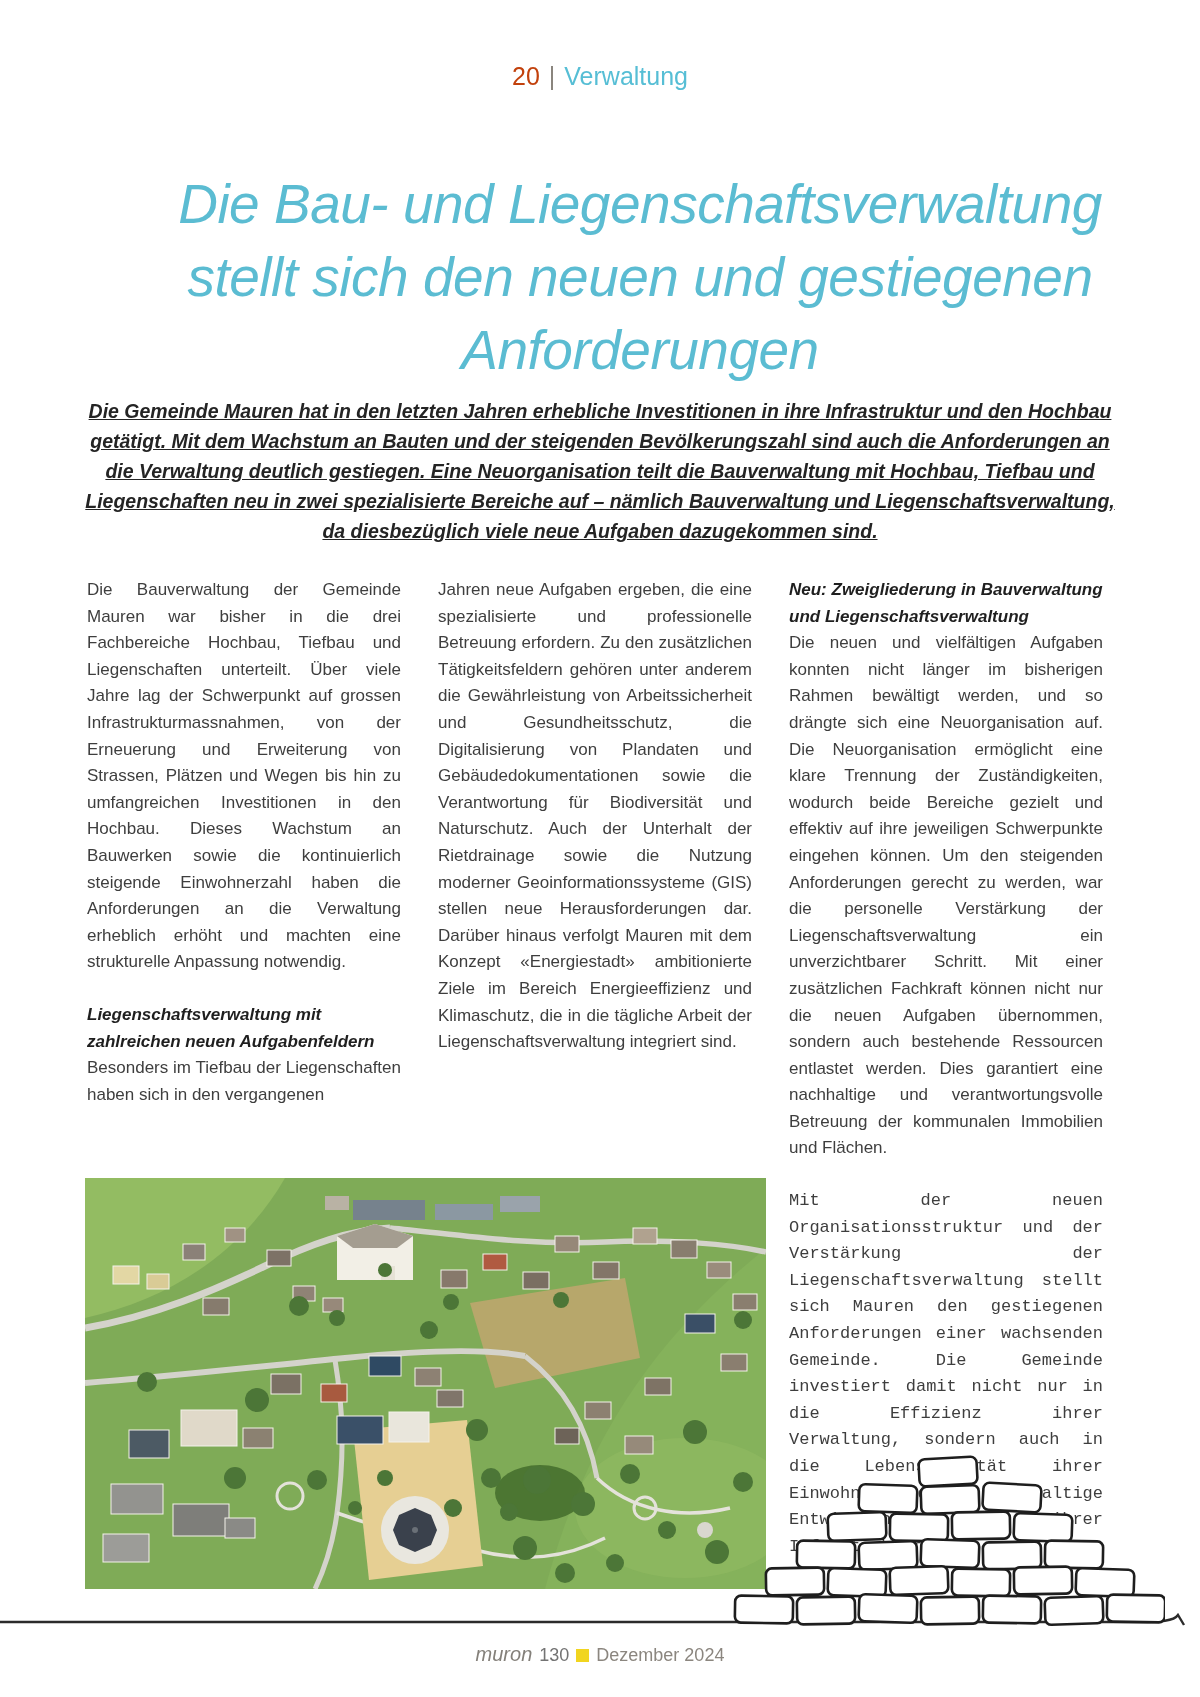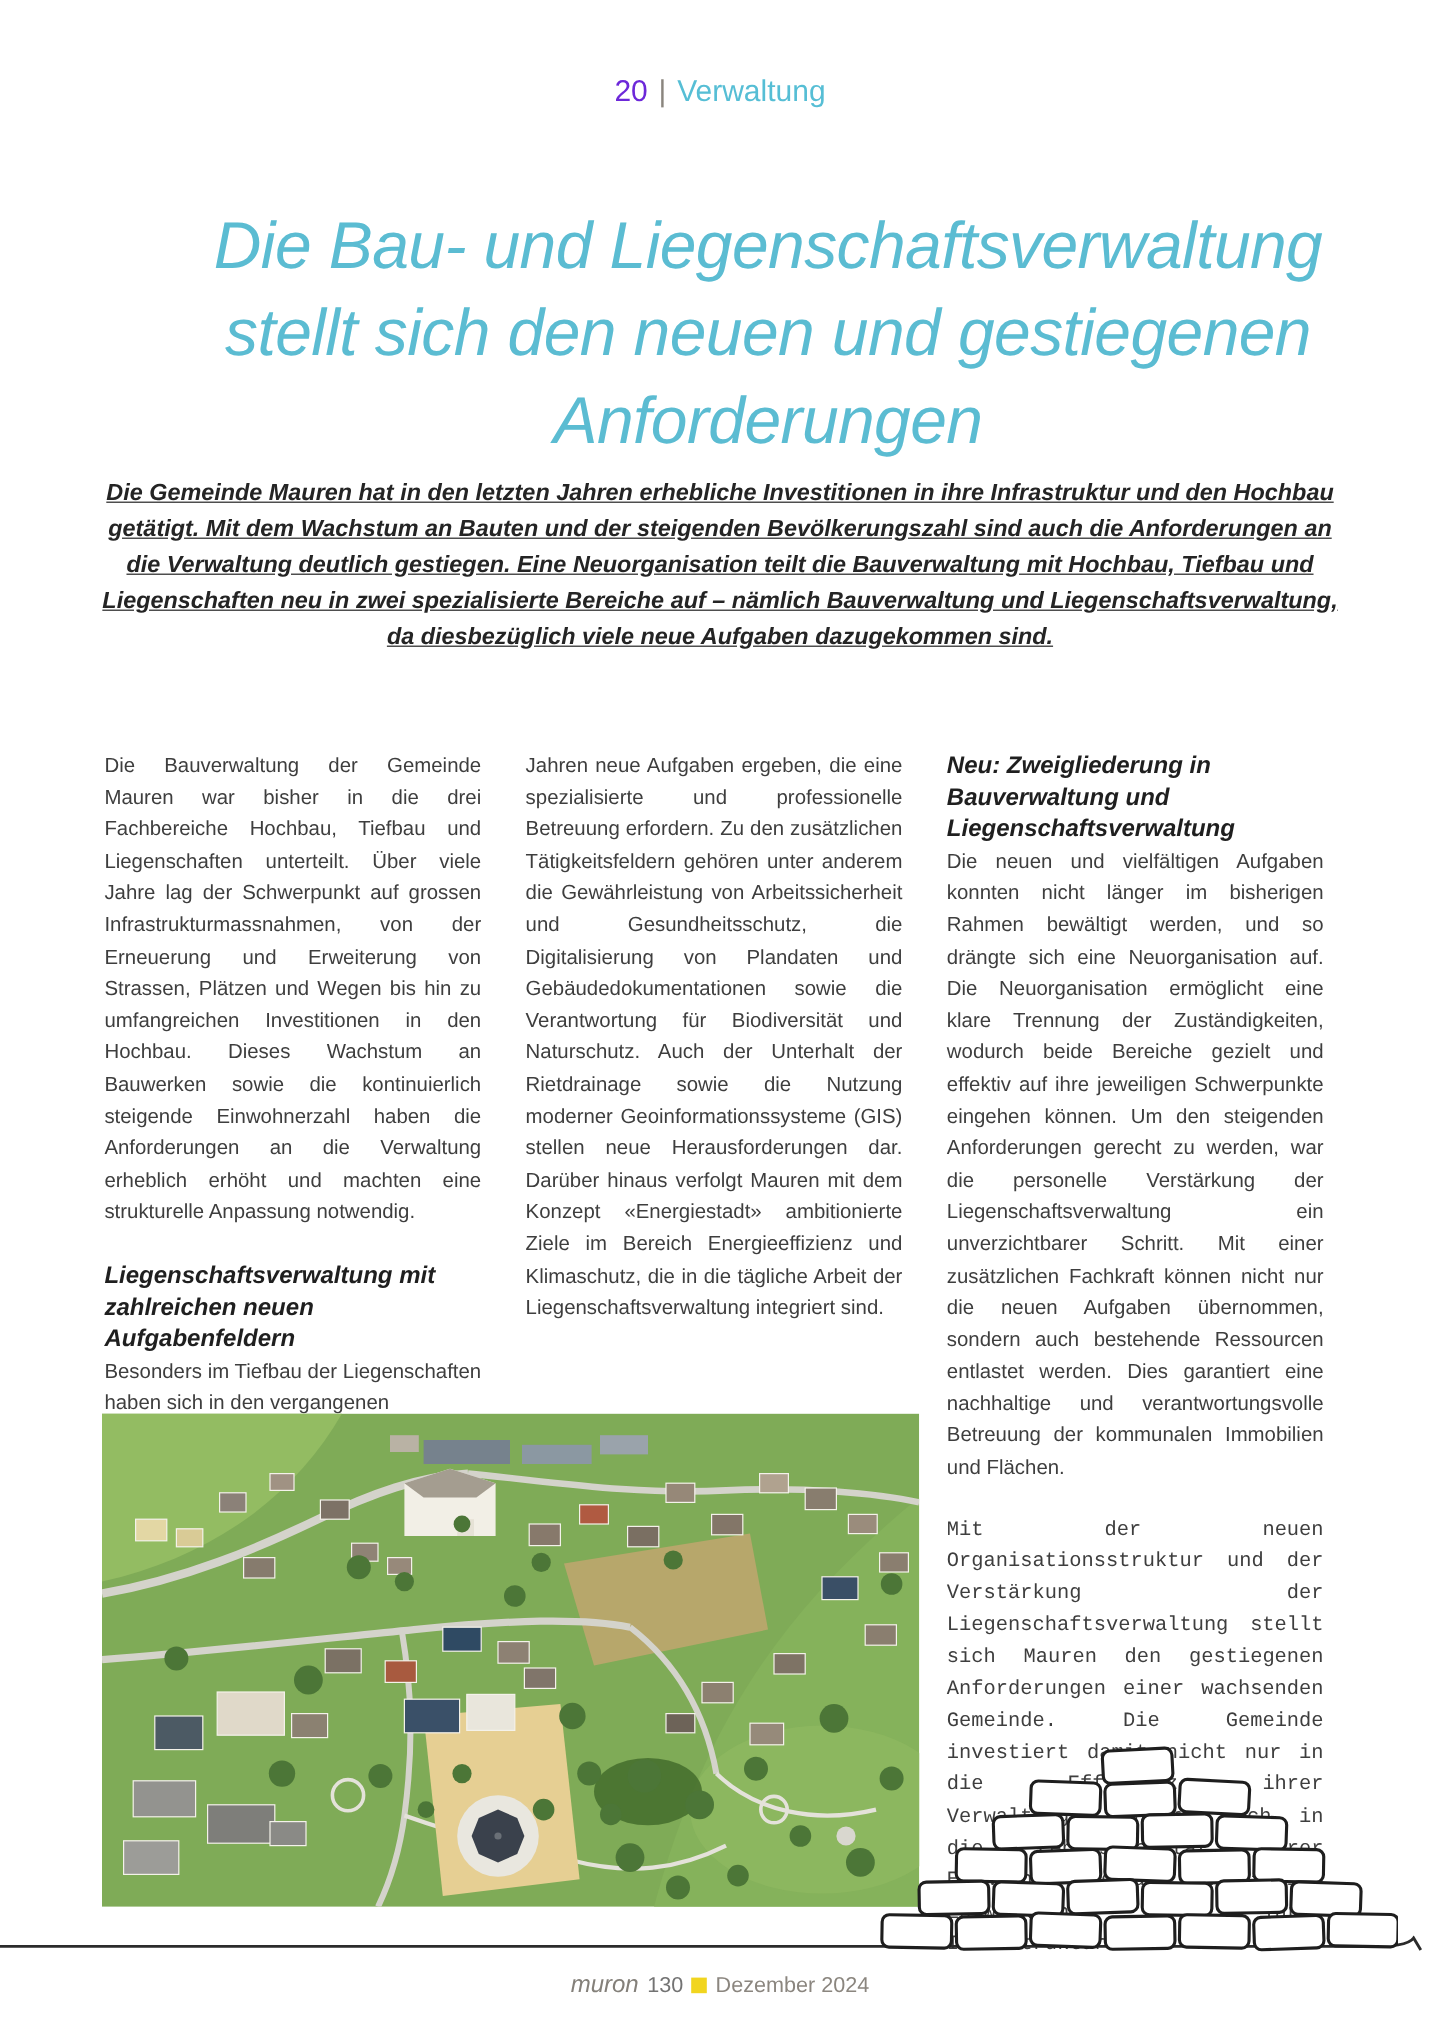--- a/index.html
+++ b/index.html
@@ -3,47 +3,47 @@
 <meta charset="utf-8">
 <style>
   html,body{margin:0;padding:0;background:#e8e8e8;}
   .page{
     position:relative;width:1200px;height:1697px;background:#ffffff;
     margin:0 auto;overflow:hidden;
     font-family:"Liberation Sans","DejaVu Sans",sans-serif;color:#3e3e3e;
   }
   
   .pg-header{position:absolute;top:62px;left:0;width:100%;text-align:center;font-size:25px;}
-  .pg-num{color:#6d28d9;}
+  .pg-num{color:#c2410c;}
   .pg-sep{color:#8a857e;padding:0 9px;font-weight:300;}
   .pg-section{color:#56bed5;}
   
   .title{
     position:absolute;top:168px;left:0;width:100%;text-align:center;
     color:#5bbcd2;font-style:italic;font-weight:400;letter-spacing:-0.5px;
   }
   .title .tl{display:block;font-size:55px;line-height:73px;}
   
   .lead{
     position:absolute;top:396px;left:50%;transform:translateX(-50%);
     width:1030px;margin:0;text-align:center;font-style:italic;font-weight:600;
     font-size:19.5px;line-height:30px;color:#242424;text-decoration:underline;
   }
   
   .cols{
     position:absolute;top:577px;left:87px;width:1016px;
     display:flex;gap:37px;
   }
-  .col{width:314px;flex:0 0 314px;margin-top:48px;}
+  .col{width:314px;flex:0 0 314px;}
   .col p{
     margin:0;font-size:17px;line-height:26.6px;text-align:justify;
     color:#3e3e3e;hyphens:none;
   }
   .col h3{
-    margin:26px 0 0 0;font-size:20px;line-height:26.6px;
+    margin:26px 0 0 0;font-size:17px;line-height:26.6px;
     font-weight:700;font-style:italic;color:#1f1f1f;text-align:left;
   }
   .col h3.first{margin-top:0;}
   .col p.spaced{margin-top:26px;font-family:Liberation Mono, monospace;}
   
   .photo{position:absolute;left:85px;top:1178px;width:681px;height:411px;display:block;}
   
   .groundline{position:absolute;left:0;top:1613px;width:1200px;height:20px;display:block;}
   .bricks{position:absolute;left:733px;top:1452px;width:432px;height:176px;display:block;}
   

